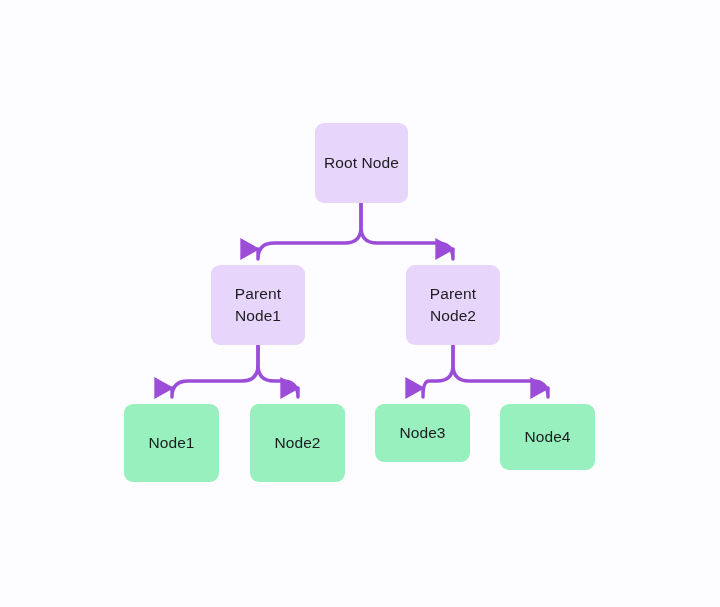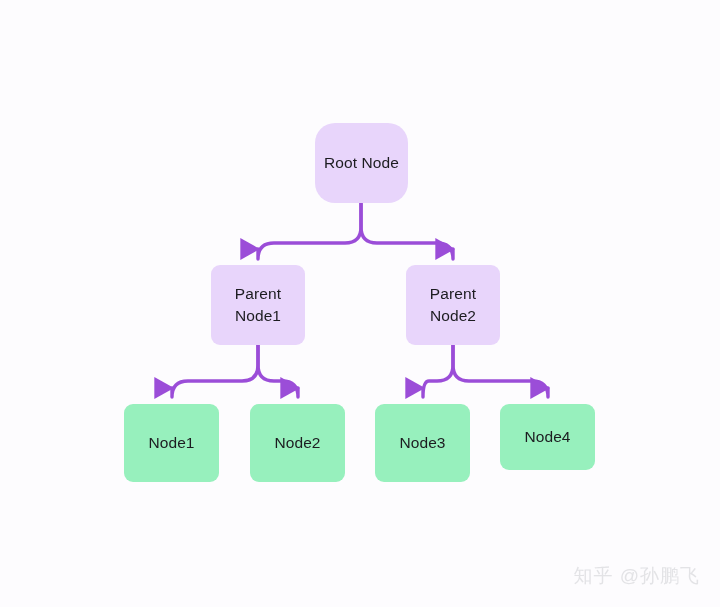--- a/index.html
+++ b/index.html
@@ -77,21 +77,21 @@
       <path d="M 361,203 L 361,227 Q 361,243 377,243 L 437,243 Q 453,243 453,259 L 453,249" marker-end="url(#arrowhead)"></path>
 
       <path d="M 258,345 L 258,365 Q 258,381 242,381 L 188,381 Q 172,381 172,397 L 172,388" marker-end="url(#arrowhead)"></path>
       <path d="M 258,345 L 258,365 Q 258,381 274,381 L 282,381 Q 298,381 298,397 L 298,388" marker-end="url(#arrowhead)"></path>
 
       <path d="M 453,345 L 453,365 Q 453,381 437,381 L 429,381 Q 423,381 423,397 L 423,388" marker-end="url(#arrowhead)"></path>
       <path d="M 453,345 L 453,365 Q 453,381 469,381 L 532,381 Q 548,381 548,397 L 548,388" marker-end="url(#arrowhead)"></path>
     </g>
   </svg>
 
-  <div class="node purple" style="left:315px; top:123px; width:93px; height:80px;border-radius:20px;">
+  <div class="node purple" style="left:315px; top:123px; width:93px; height:80px;">
     <span>Root Node</span>
   </div>
 
   <div class="node purple" style="left:211px; top:265px; width:94px; height:80px;">
     <span>Parent
 Node1</span>
   </div>
 
   <div class="node purple" style="left:406px; top:265px; width:94px; height:80px;">
     <span>Parent
@@ -99,23 +99,22 @@
   </div>
 
   <div class="node green" style="left:124px; top:404px; width:95px; height:78px;">
     <span>Node1</span>
   </div>
 
   <div class="node green" style="left:250px; top:404px; width:95px; height:78px;">
     <span>Node2</span>
   </div>
 
-  <div class="node green" style="left:375px; top:404px; width:95px; height:78px;">
+  <div class="node green" style="left:375px; top:404px; width:95px; height:58px;">
     <span>Node3</span>
   </div>
 
   <div class="node green" style="left:500px; top:404px; width:95px; height:66px;">
     <span>Node4</span>
   </div>
 
-  <div class="watermark">知乎 @孙鹏飞</div>
 
 </div>
 
 </body></html>

